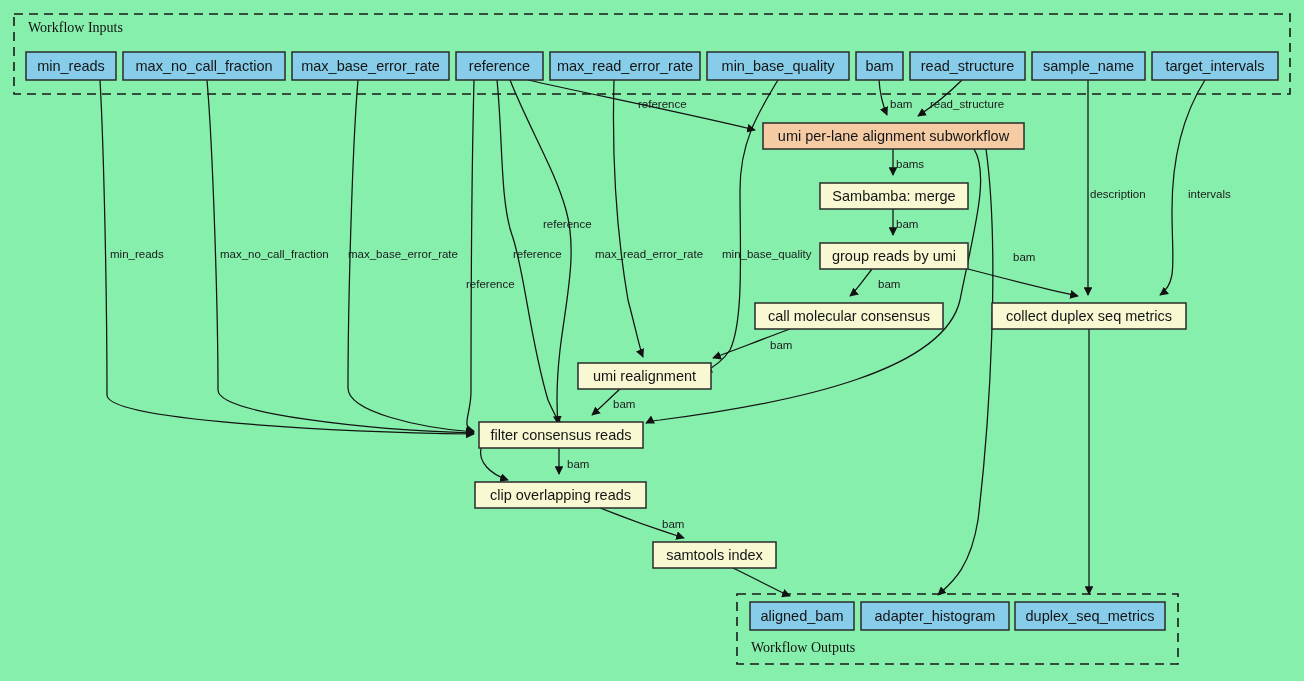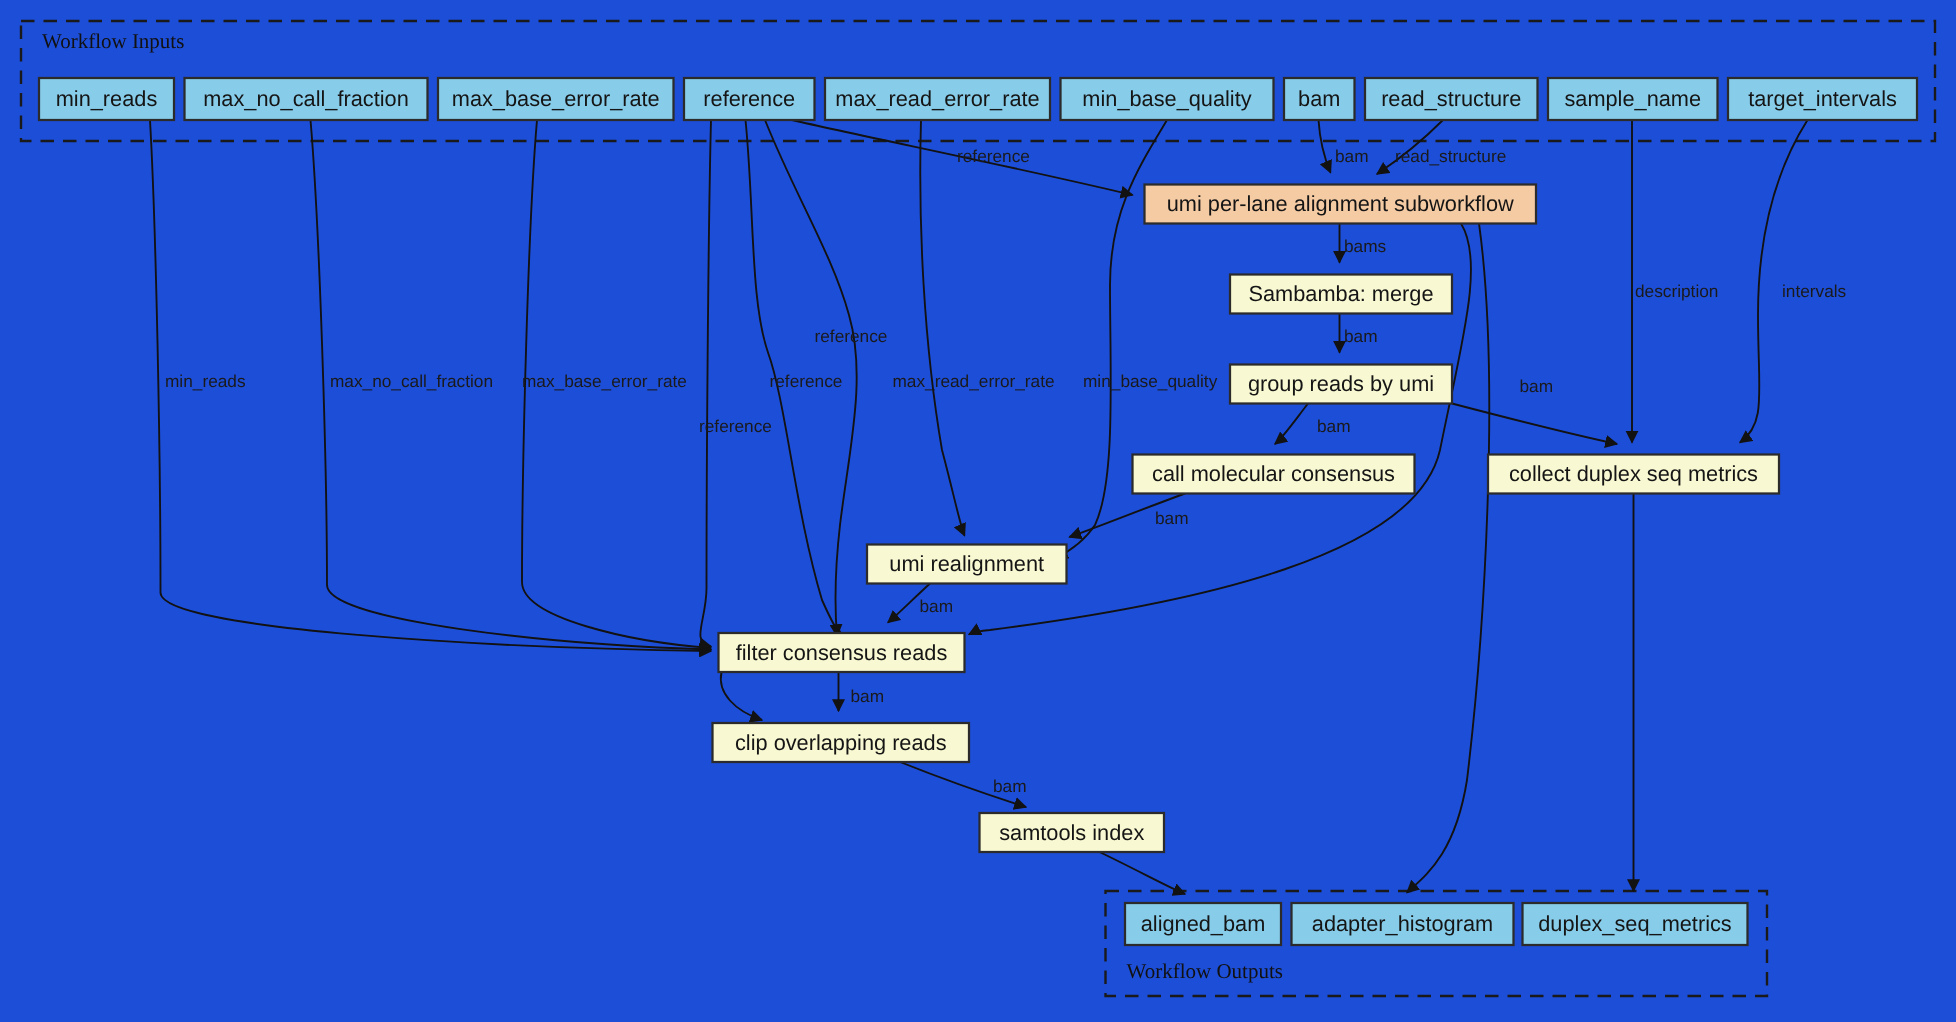--- a/index.html
+++ b/index.html
@@ -4,21 +4,21 @@
 <style>
   html, body {
     margin: 0;
     padding: 0;
     background: #ececec;
   }
   #canvas {
     position: relative;
     width: 1304px;
     height: 681px;
-    background: #1d4ed8;
+    background: #86efac;
     overflow: hidden;
     font-family: "Liberation Sans", sans-serif;
   }
   svg.layer {
     position: absolute;
     left: 0;
     top: 0;
     width: 1304px;
     height: 681px;
   }

